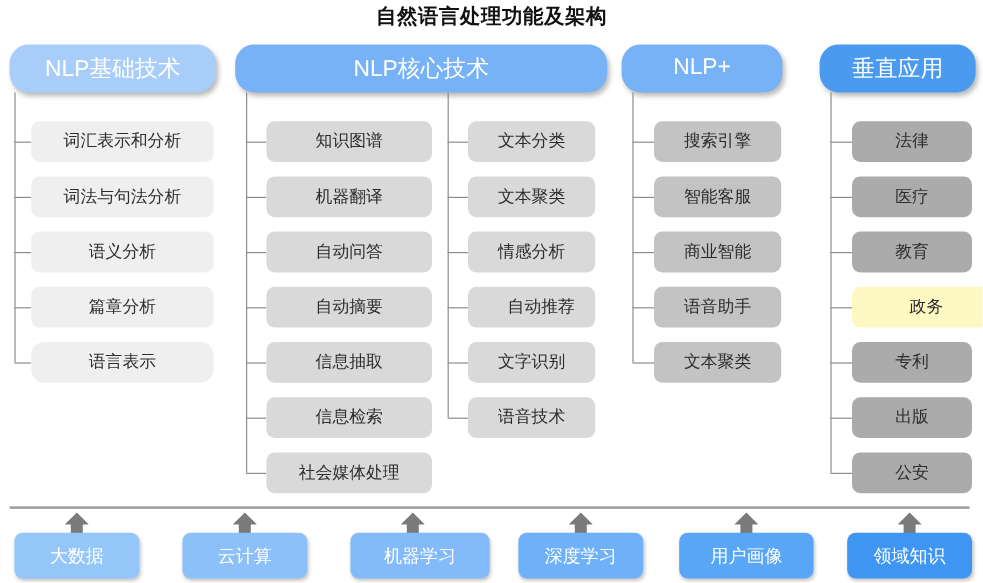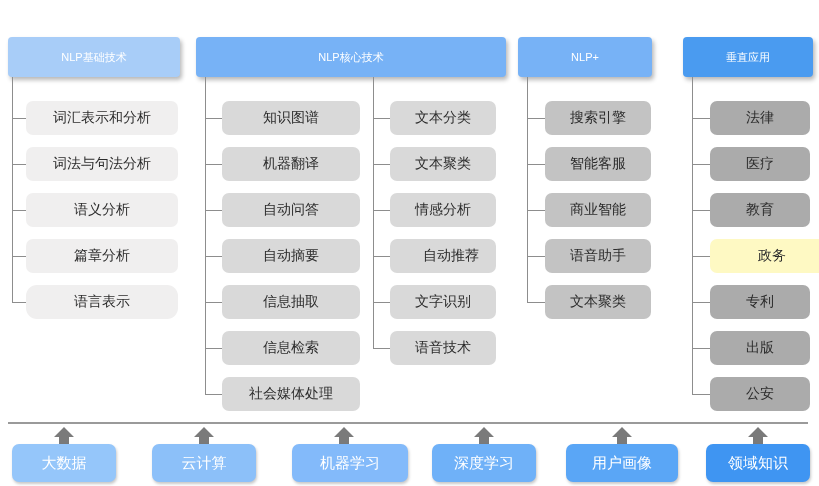--- a/index.html
+++ b/index.html
@@ -28,23 +28,23 @@
     font-size: 17px;
     font-weight: bold;
     color: #111111;
     letter-spacing: 0.5px;
   }
 
   
   .header-pill {
     position: absolute;
     height: 40px;
-    border-radius: 4px;
+    border-radius: 16px;
     color: #ffffff;
-    font-size: 11px;
+    font-size: 19px;
     display: flex;
     align-items: center;
     justify-content: center;
     box-shadow: 2px 3px 4px rgba(0,0,0,0.28);
     box-sizing: border-box;
   }
 
   
   .trunk {
     position: absolute;
@@ -106,20 +106,21 @@
     color: #cfcfcf;
     letter-spacing: 1px;
     white-space: nowrap;
   }
 </style>
 </head>
 <body>
 
 <div id="canvas">
 
+  <div class="title">自然语言处理功能及架构</div>
 
   <div id="layers">
       <div class="header-pill" style="left: 8px; top: 37px; width: 172px; background: rgb(168, 205, 248);">NLP基础技术</div>
       <div class="trunk" style="left: 12px; top: 77px; height: 225px; background: rgb(141, 141, 141);"></div>
       <div class="stub" style="left: 12px; top: 118px; width: 14px; background: rgb(141, 141, 141);"></div>
       <div class="leaf" style="left: 26px; top: 101px; width: 152px; background: rgb(240, 239, 239);">词汇表示和分析</div>
       <div class="stub" style="left: 12px; top: 164px; width: 14px; background: rgb(141, 141, 141);"></div>
       <div class="leaf" style="left: 26px; top: 147px; width: 152px; background: rgb(240, 239, 239);">词法与句法分析</div>
       <div class="stub" style="left: 12px; top: 210px; width: 14px; background: rgb(141, 141, 141);"></div>
       <div class="leaf" style="left: 26px; top: 193px; width: 152px; background: rgb(240, 239, 239);">语义分析</div>

